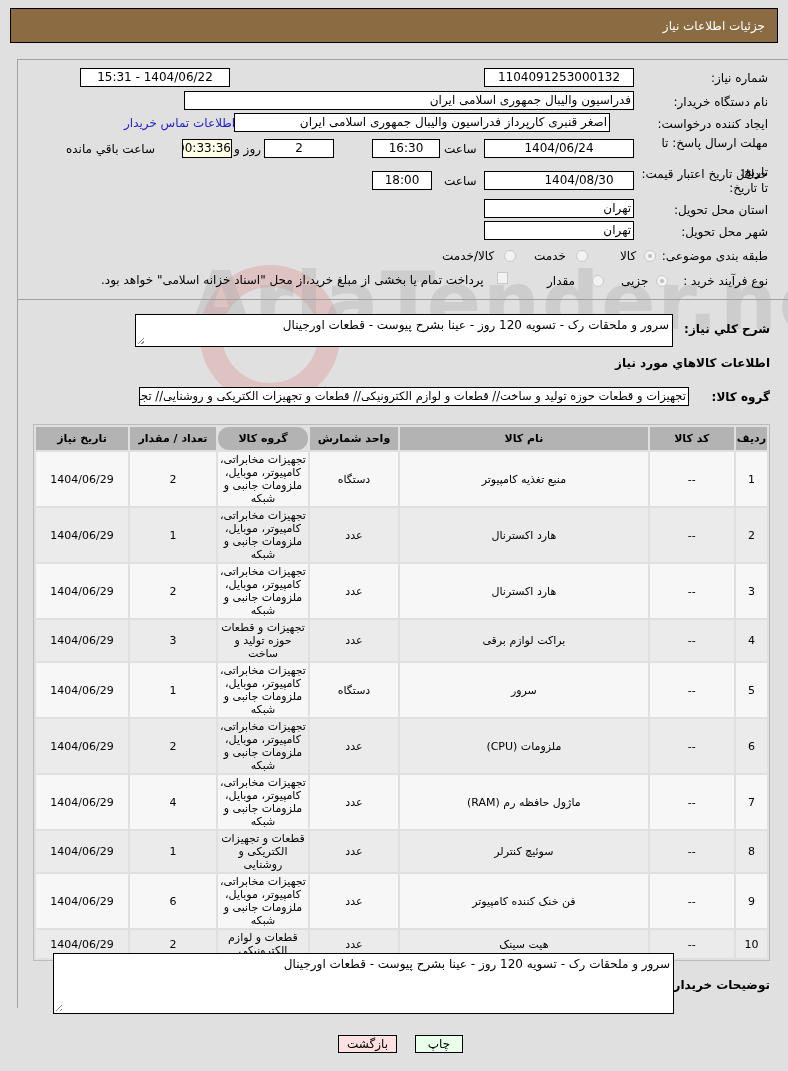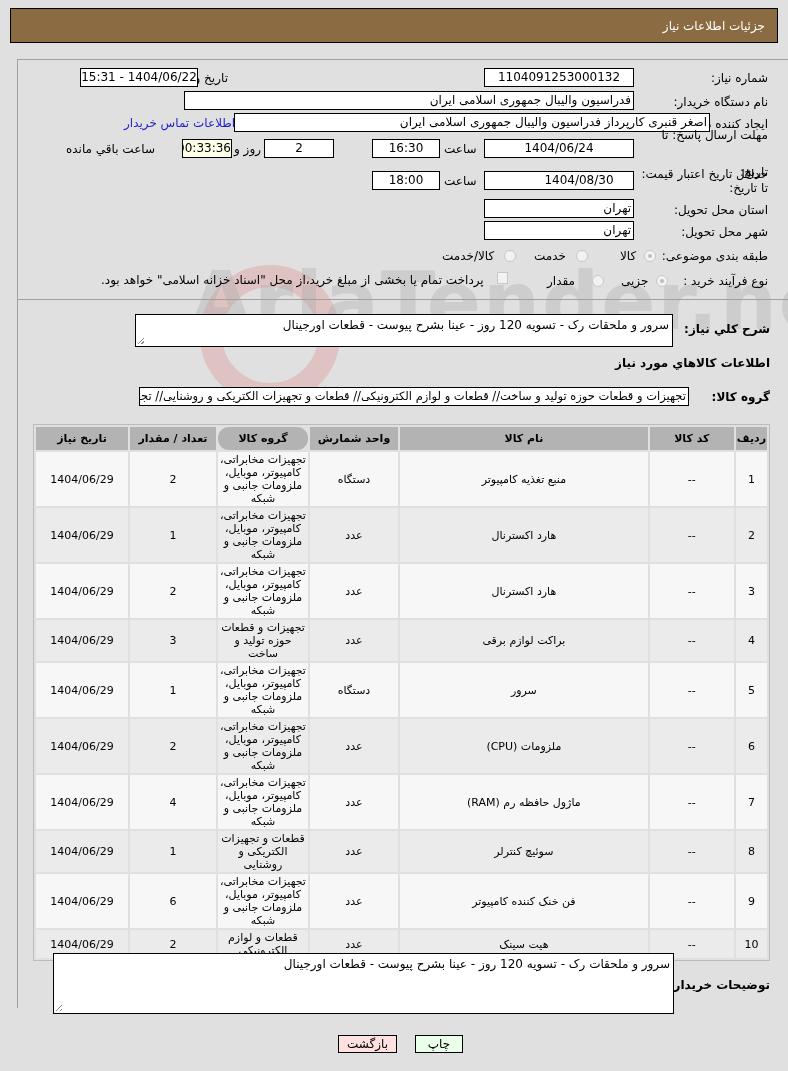--- a/index.html
+++ b/index.html
@@ -79,44 +79,44 @@
 </div>
 
 <div class="panel"></div>
 
 <div class="wm-ring"></div>
 <div class="watermark">AriaTender.net</div>
 
 <span class="lbl" style="right:20px; top:71px;">شماره نیاز:</span>
 <div class="box center" style="left:484px; top:68px; width:150px;">1104091253000132</div>
 <span class="lbl" style="right:560px; top:71px;">تاریخ و ساعت اعلان عمومی:</span>
-<div class="box center" style="left:80px; top:68px; width:118px;">1404/06/22 - 15:31</div>
+<div class="box center" style="left:80px; top:68px; width:150px;">1404/06/22 - 15:31</div>
 
 <span class="lbl" style="right:20px; top:95px;">نام دستگاه خریدار:</span>
 <div class="box right" style="left:184px; top:91px; width:450px;">فدراسیون والیبال جمهوری اسلامی ایران</div>
 
 <span class="lbl" style="right:20px; top:117px;">ایجاد کننده درخواست:</span>
-<div class="box right" style="left:234px; top:113px; width:476px;">اصغر  قنبری  کارپرداز  فدراسیون والیبال جمهوری اسلامی ایران</div>
+<div class="box right" style="left:234px; top:113px; width:376px;">اصغر  قنبری  کارپرداز  فدراسیون والیبال جمهوری اسلامی ایران</div>
 <span class="link" style="left:124px; top:116px;">اطلاعات تماس خریدار</span>
 
-<span class="lbl" style="right:20px; top:128px;">مهلت ارسال پاسخ: تا</span>
+<span class="lbl" style="right:20px; top:136px;">مهلت ارسال پاسخ: تا</span>
 <span class="lbl" style="right:20px; top:150px;margin-top:15px;">تاریخ:</span>
 <div class="box center" style="left:484px; top:139px; width:150px;">1404/06/24</div>
 <span class="lbl" style="left:444px; top:142px;">ساعت</span>
 <div class="box center" style="left:372px; top:139px; width:68px;">16:30</div>
 <div class="box center" style="left:264px; top:139px; width:70px;">2</div>
 <span class="lbl" style="left:234px; top:142px;">روز و</span>
 <div class="box center yellow" style="left:182px; top:139px; width:50px;">00:33:36</div>
 <span class="lbl" style="left:66px; top:142px;">ساعت باقي مانده</span>
 
 <span class="lbl" style="right:20px; top:167px;">حداقل تاریخ اعتبار قیمت:</span>
 <span class="lbl" style="right:20px; top:181px;">تا تاریخ:</span>
 <div class="box center" style="left:484px; top:171px; width:150px;padding-left:40px;">1404/08/30</div>
 <span class="lbl" style="left:444px; top:174px;">ساعت</span>
-<div class="box center" style="left:372px; top:171px; width:68px;">18:00</div>
+<div class="box center" style="left:372px; top:171px; width:60px;">18:00</div>
 
 <span class="lbl" style="right:20px; top:203px;">استان محل تحویل:</span>
 <div class="box right" style="left:484px; top:199px; width:150px;">تهران</div>
 <span class="lbl" style="right:20px; top:225px;">شهر محل تحویل:</span>
 <div class="box right" style="left:484px; top:221px; width:150px;">تهران</div>
 
 <span class="lbl" style="right:20px; top:249px;">طبقه بندی موضوعی:</span>
 <span class="radio checked" style="left:644px; top:250px;"></span>
 <span class="lbl" style="left:620px; top:249px;text-align:center;">کالا</span>
 <span class="radio" style="left:576px; top:250px;"></span>

